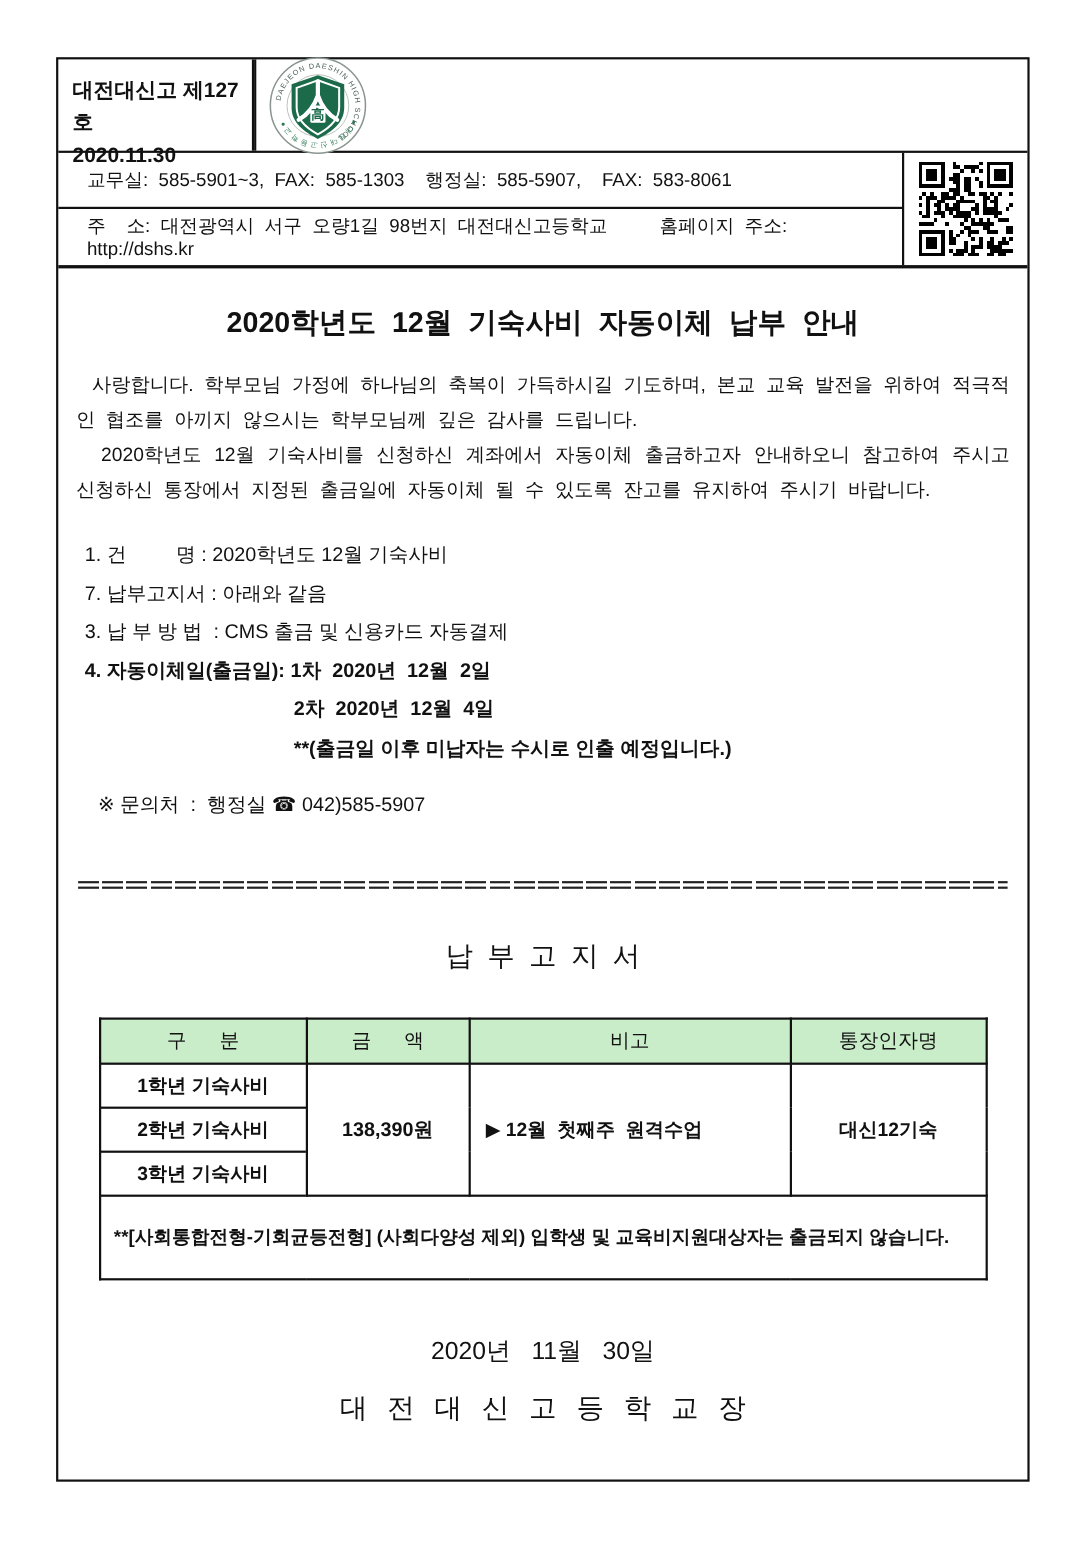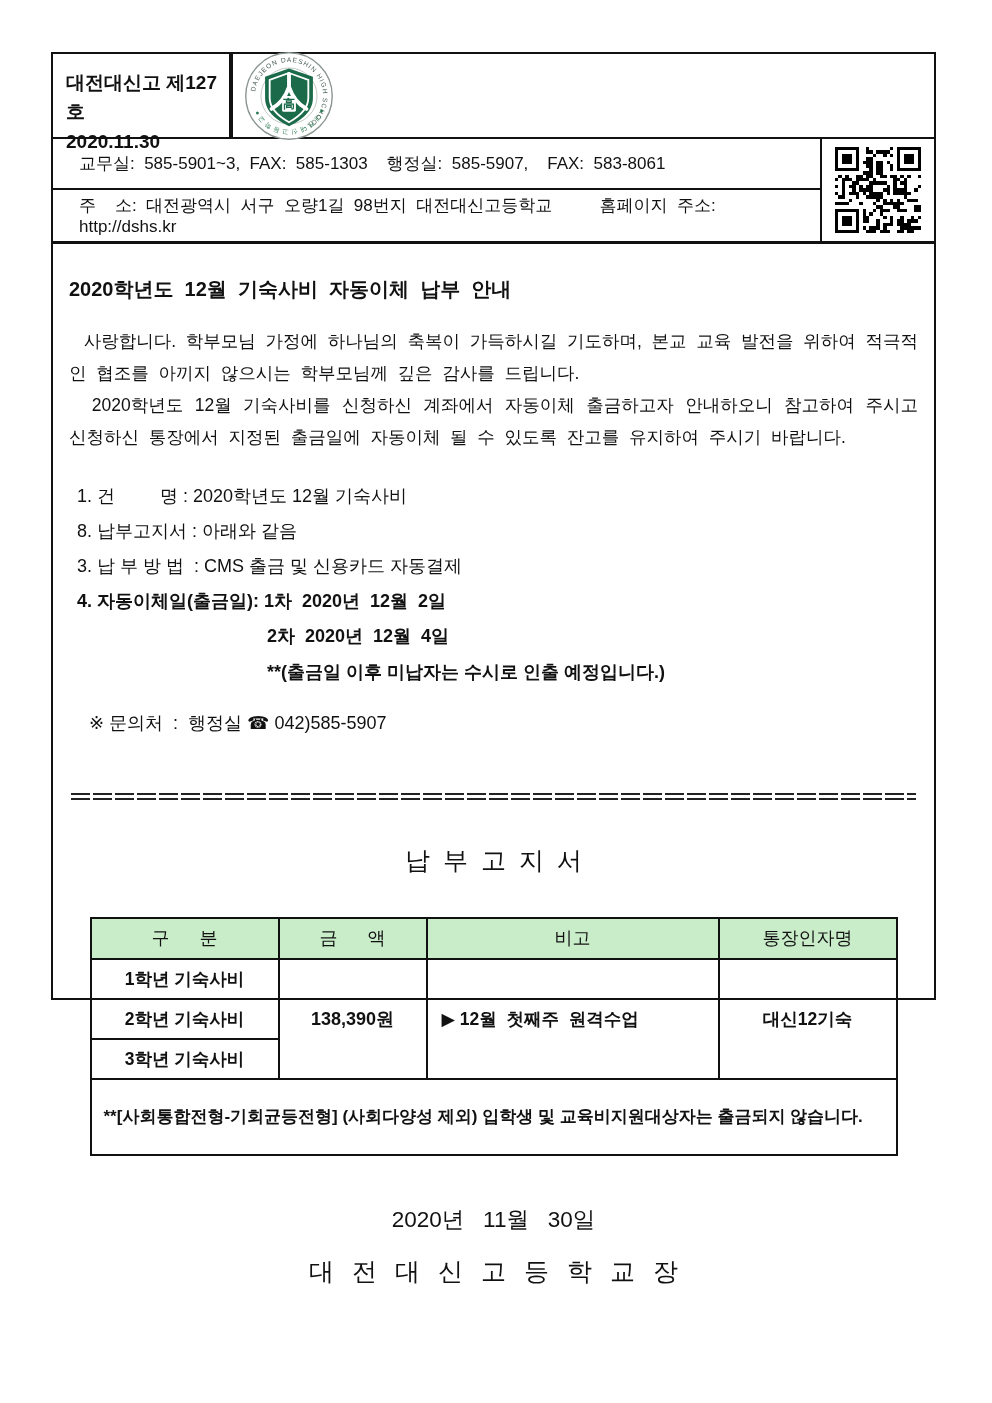--- a/index.html
+++ b/index.html
@@ -9,21 +9,21 @@
   }
   *{box-sizing:border-box;}
   html,body{margin:0;padding:0;}
   body{
     width:992px;height:1403px;background:#ffffff;position:relative;
     font-family:"Liberation Sans","DejaVu Sans",sans-serif;color:#111;
   }
   [data-bind]{white-space:pre-wrap;}
 
   .doc{
-    position:absolute;left:51px;top:52px;width:885px;height:948px;
+    position:absolute;left:51px;top:52px;width:885px;height:1295px;
     border:2px solid var(--border);background:#fff;
   }
 
   
   .hdr{border-bottom:3px solid var(--border);}
   .hdr-row1{display:flex;height:85px;border-bottom:2px solid var(--border);}
   .issue-cell{
     width:178px;border-right:2px solid var(--border);
     padding:14px 10px 0 13px;font-weight:bold;font-size:19px;line-height:1.55;
   }
@@ -45,21 +45,21 @@
   .contact-row.first{border-bottom:2px solid var(--border);}
   .qr-cell{
     width:114px;border-left:2px solid var(--border);
     display:flex;align-items:center;justify-content:center;
   }
   .qr-cell svg{width:86px;height:86px;}
 
   
   .main{padding:6px 16px 0 16px;}
   .notice-title{
-    text-align:left;font-size:20px;font-weight:700;
+    text-align:center;font-size:26px;font-weight:700;
     margin:26px 0 22px;white-space:pre;
   }
   .para{font-size:17.5px;line-height:1.83;text-align:justify;margin:0;}
   .list{margin-top:26px;font-size:18px;line-height:1.95;padding-left:8px;}
   .list-line{white-space:pre;}
   .bold{font-weight:700;}
   .indent{padding-left:190px;}
   .inquiry{margin-top:16px;padding-left:12px;font-size:18px;}
 
   .divider{
@@ -361,21 +361,21 @@
 
   <div class="main">
 
     <div class="notice-title" data-bind="notice.title">2020학년도  12월  기숙사비  자동이체  납부  안내</div>
 
     <p class="para" data-bind="notice.para1">   사랑합니다.  학부모님  가정에  하나님의  축복이  가득하시길  기도하며,  본교  교육  발전을  위하여  적극적인  협조를  아끼지  않으시는  학부모님께  깊은  감사를  드립니다.</p>
     <p class="para" data-bind="notice.para2">    2020학년도  12월  기숙사비를  신청하신  계좌에서  자동이체  출금하고자  안내하오니  참고하여  주시고  신청하신  통장에서  지정된  출금일에  자동이체  될  수  있도록  잔고를  유지하여  주시기  바랍니다.</p>
 
     <div class="list">
       <div class="list-line" data-bind="notice.items.0">1. 건         명 : 2020학년도 12월 기숙사비</div>
-      <div class="list-line" data-bind="notice.items.1">8. 납부고지서 : 아래와 같음</div>
+      <div class="list-line" data-bind="notice.items.1">7. 납부고지서 : 아래와 같음</div>
       <div class="list-line" data-bind="notice.items.2">3. 납 부 방 법  : CMS 출금 및 신용카드 자동결제</div>
       <div class="list-line bold" data-bind="notice.items.3">4. 자동이체일(출금일): 1차  2020년  12월  2일</div>
       <div class="list-line bold indent" data-bind="notice.subitems.0">2차  2020년  12월  4일</div>
       <div class="list-line bold indent" data-bind="notice.subitems.1">**(출금일 이후 미납자는 수시로 인출 예정입니다.)</div>
       <div class="inquiry" data-bind="notice.inquiry">※ 문의처  :  행정실 ☎ 042)585-5907</div>
     </div>
 
     <div class="divider"></div>
 
     <div class="bill-heading" data-bind="bill.heading">납부고지서</div>

